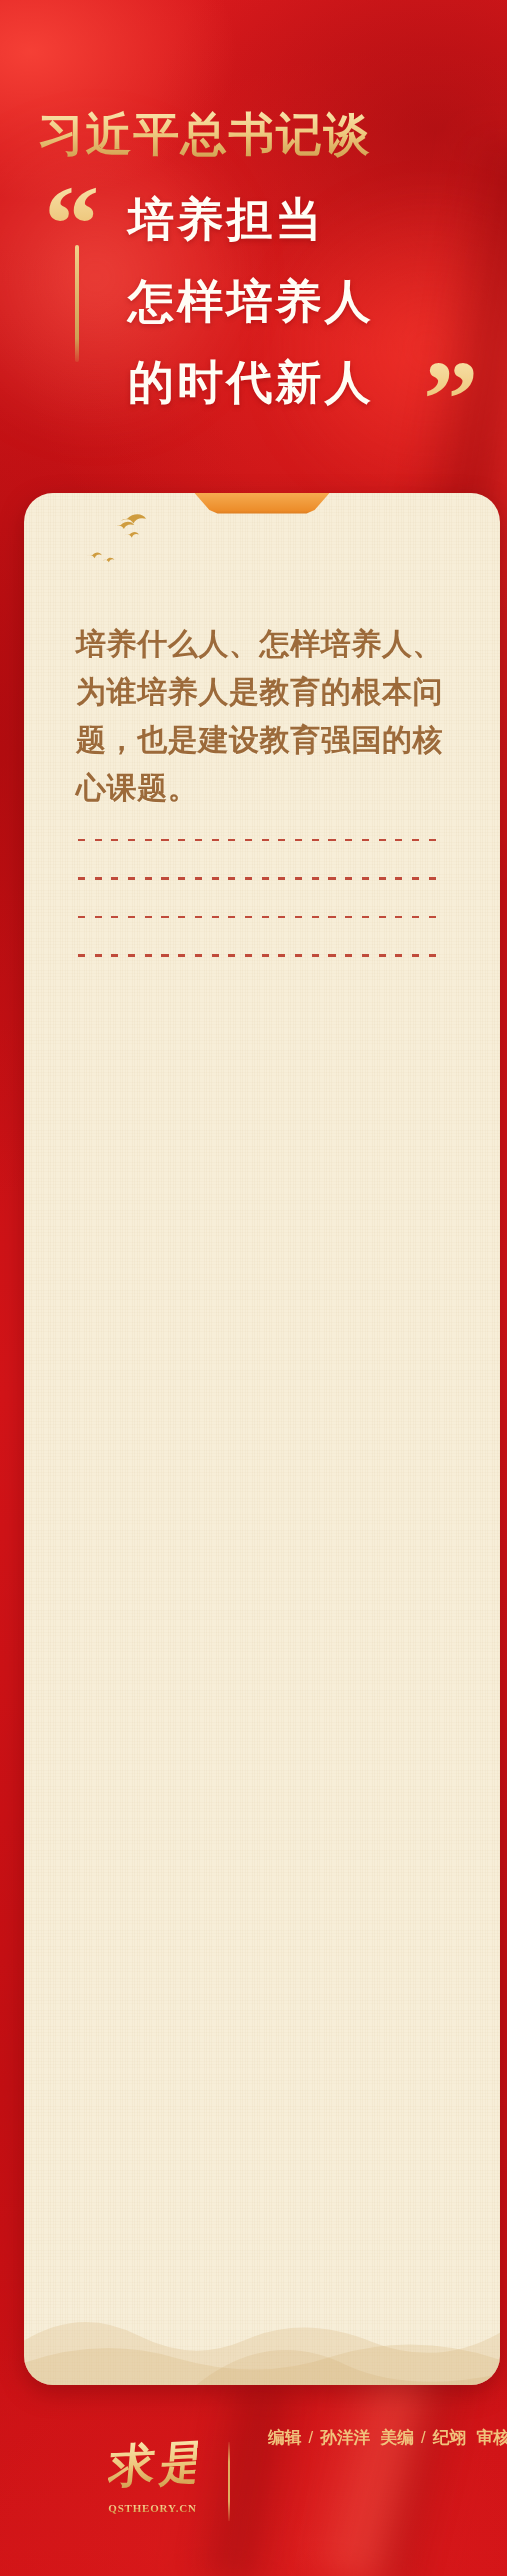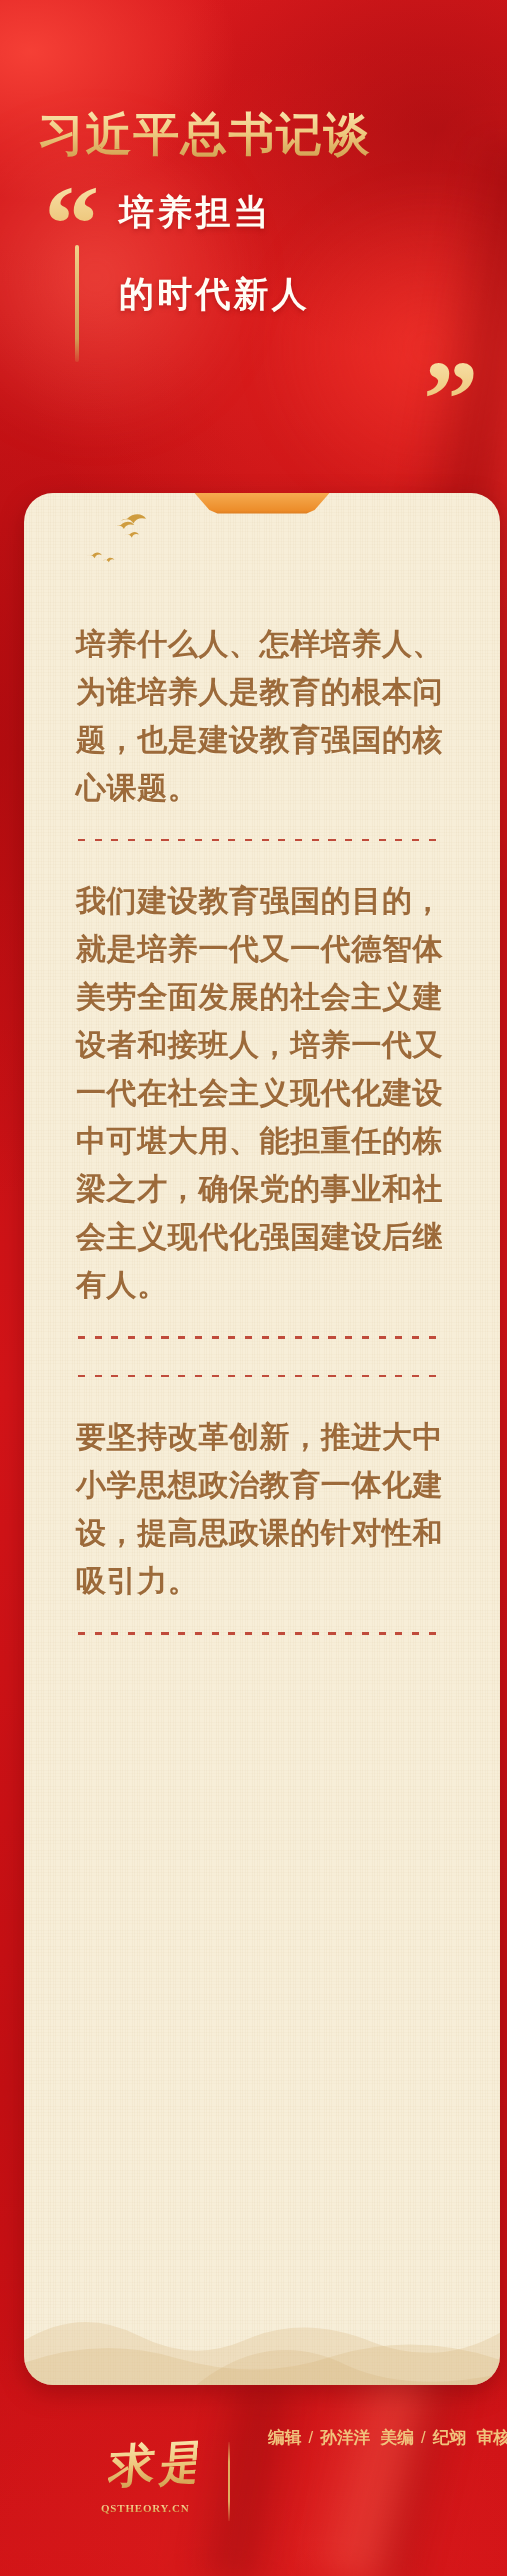--- a/index.html
+++ b/index.html
@@ -33,21 +33,21 @@
       -webkit-background-clip:text;background-clip:text;color:transparent;}
   }
 
   .main-title{position:absolute;left:38px;top:104px;font-size:46px;font-weight:700;
     letter-spacing:1.6px;white-space:nowrap;}
   .quote-mark{position:absolute;font-size:111px;line-height:1;font-weight:700;}
   .quote-open{left:44px;top:168px;}
   .quote-close{left:423px;top:343px;}
   .quote-rule{position:absolute;left:75px;top:245px;width:4px;height:117px;border-radius:2.4px;
     background:linear-gradient(180deg,#f2d08b,#cfa054 80%,rgba(207,160,84,.2));}
-  .quote-line{position:absolute;left:119px;font-size:35px;font-weight:700;color:#fffdf5;
+  .quote-line{position:absolute;left:128px;font-size:46px;font-weight:700;color:#fffdf5;
     letter-spacing:3.2px;white-space:nowrap;text-shadow:0 1.6px 4.8px rgba(120,5,8,.35);}
   .quote-line-1{top:189px;}
   .quote-line-2{top:271px;}
   .quote-line-3{top:352px;}
 
   .card{position:absolute;left:24px;top:493px;width:476px;height:1892px;border-radius:29px;
     background-color:#f7eed8;overflow:hidden;box-shadow:0 8px 24px rgba(90,4,6,.35);}
   .card-texture{position:absolute;inset:0;pointer-events:none;
     background:
       repeating-linear-gradient(90deg, rgba(190,156,104,.06) 0 0.8px, rgba(190,156,104,0) 0.8px 2.4px),
@@ -60,21 +60,21 @@
   .article{position:relative;padding:127px 39px 0 52px;}
   .article p{margin:0;width:369px;font-size:30px;line-height:48px;font-weight:700;
     color:#9c6a3a;letter-spacing:0.6px;text-shadow:0 0.8px 0 rgba(255,250,235,.4);}
   .dash-divider{width:366px;height:2.4px;margin:27px 0 36px 1.6px;
     background:repeating-linear-gradient(90deg,#c04b3b 0 7.1px,rgba(192,75,59,0) 7.1px 16.7px);}
   .mountains{position:absolute;left:0;bottom:0;width:100%;height:111px;}
 
   .footer{position:absolute;left:0;top:2423px;width:507px;height:127px;color:#efc37c;}
   .footer-logo{position:absolute;left:109px;top:11px;width:87px;font-size:46px;font-weight:700;
     letter-spacing:4.8px;transform:skewX(-8deg) rotate(-3deg);white-space:nowrap;}
-  .footer-site{position:absolute;left:101px;top:79px;width:103px;text-align:left;
+  .footer-site{position:absolute;left:101px;top:79px;width:103px;text-align:center;
     font-size:11px;letter-spacing:0.8px;font-weight:700;font-family:Liberation Serif, serif;}
   .footer-divider{position:absolute;left:228px;top:19px;width:1.6px;height:79px;
     background:linear-gradient(180deg,rgba(233,181,104,.1),#e0ad60 25% 75%,rgba(233,181,104,.1));}
   .credits{position:absolute;left:268px;top:3px;display:flex;flex-direction:row;gap:10.3px;
     font-family:"Liberation Sans","DejaVu Sans",sans-serif;text-align:center;}
   .credit-row{display:flex;align-items:baseline;gap:7.1px;font-size:16.7px;font-weight:700;
     color:#f0c27c;white-space:nowrap;}
   .credit-sep{color:#f0c27c;font-weight:400;}
 </style>
 </head>
@@ -87,45 +87,44 @@
   <div class="silk silk-right-fold"></div>
   <div class="silk silk-footer"></div>
   <div class="silk silk-footer-dark"></div>
 
   <div class="main-title gold-text">习近平总书记谈</div>
 
   <span class="quote-mark quote-open gold-text">“</span>
   <div class="quote-rule"></div>
 
   <div class="quote-line quote-line-1">培养担当</div>
-  <div class="quote-line quote-line-2">的时代新人</div>
+  <div class="quote-line quote-line-2">怎样培养人</div>
+  <div class="quote-line quote-line-3">的时代新人</div>
 
   <span class="quote-mark quote-close gold-text">”</span>
 
   <div class="card">
     <div class="card-texture"></div>
     <div class="card-tab"></div>
 
     <svg class="birds" width="79" height="57" viewBox="0 0 100 72">
       <g fill="#cf9c3f">
         <path d="M52 6 C60 -2 72 -1 76 6 C69 4 63 6 60 12 C57 6 50 5 44 9 C46 7 49 6 52 6 Z"></path>
         <path d="M44 14 C50 8 58 9 61 14 C55 12 50 14 48 19 C45 14 40 13 35 16 C38 14 41 14 44 14 Z"></path>
         <path d="M55 26 C59 21 65 22 67 26 C63 24 59 26 58 30 C56 26 52 25 48 27 C50 26 53 26 55 26 Z"></path>
         <path d="M8 52 C12 47 18 48 20 52 C16 50 12 52 11 56 C9 52 5 51 1 53 C3 52 6 52 8 52 Z"></path>
         <path d="M26 58 C29 54 34 55 36 58 C33 56 30 58 29 61 C27 58 24 57 21 59 C23 58 25 58 26 58 Z"></path>
       </g>
     </svg>
 
     <div class="article">
       <p>培养什么人、怎样培养人、为谁培养人是教育的根本问题，也是建设教育强国的核心课题。</p>
       <div class="dash-divider"></div>
-      <p>我们建设教育强国的目的，就是培养一代又一代德智体美劳全面发展的社会主义建设者和接班人，培养一代又一代在社会主义现代化建设中可堪大用、能担重任的栋梁之才，确保党的事业和社会主义现代化强国建设后继有人。</p>
       <div class="dash-divider"></div>
       <div class="dash-divider"></div>
-      <p>要坚持改革创新，推进大中小学思想政治教育一体化建设，提高思政课的针对性和吸引力。</p>
       <div class="dash-divider"></div>
     </div>
 
     <svg class="mountains" viewBox="0 0 580 140" preserveAspectRatio="none">
       <path d="M0,140 L0,84 Q70,40 140,78 Q205,112 268,84 Q340,50 425,86 Q505,118 580,74 L580,140 Z" fill="#dcbf8c" opacity="0.32"></path>
       <path d="M0,140 L0,112 Q95,78 185,106 Q285,136 375,104 Q475,72 580,108 L580,140 Z" fill="#d8b87f" opacity="0.28"></path>
       <path d="M210,140 Q300,66 395,116 Q470,150 580,126 L580,140 Z" fill="#d2af74" opacity="0.22"></path>
     </svg>
   </div>
 

